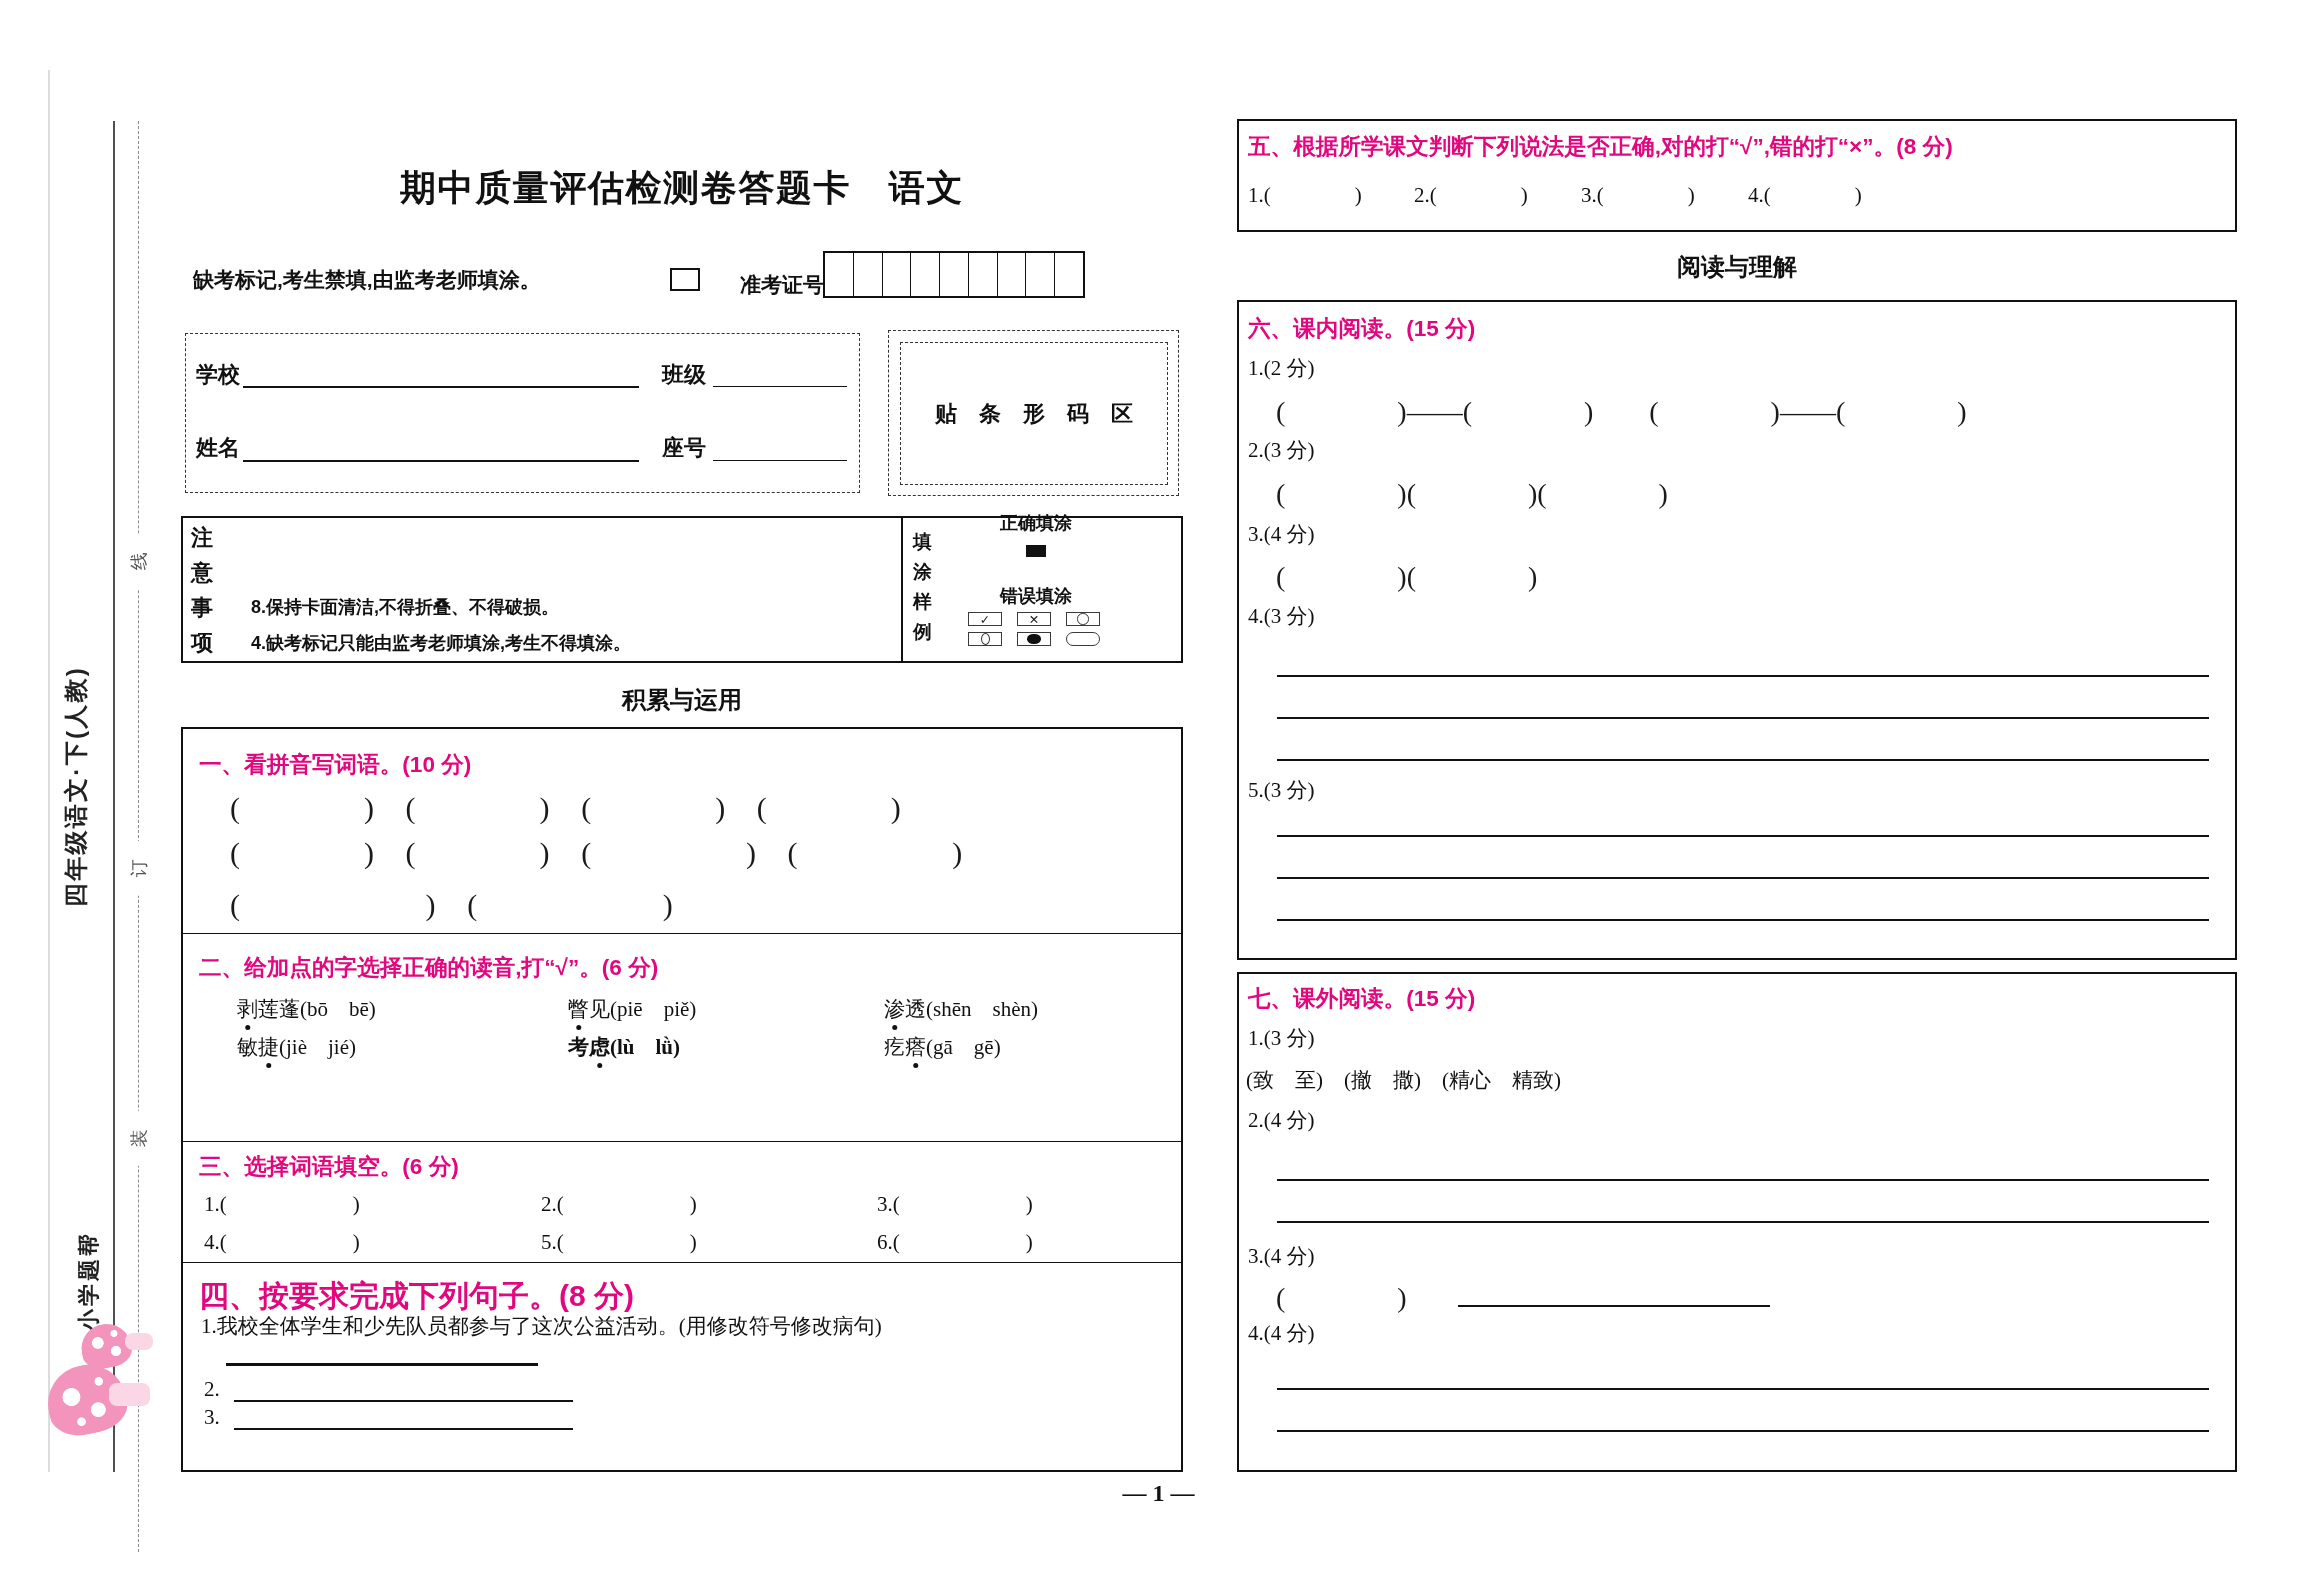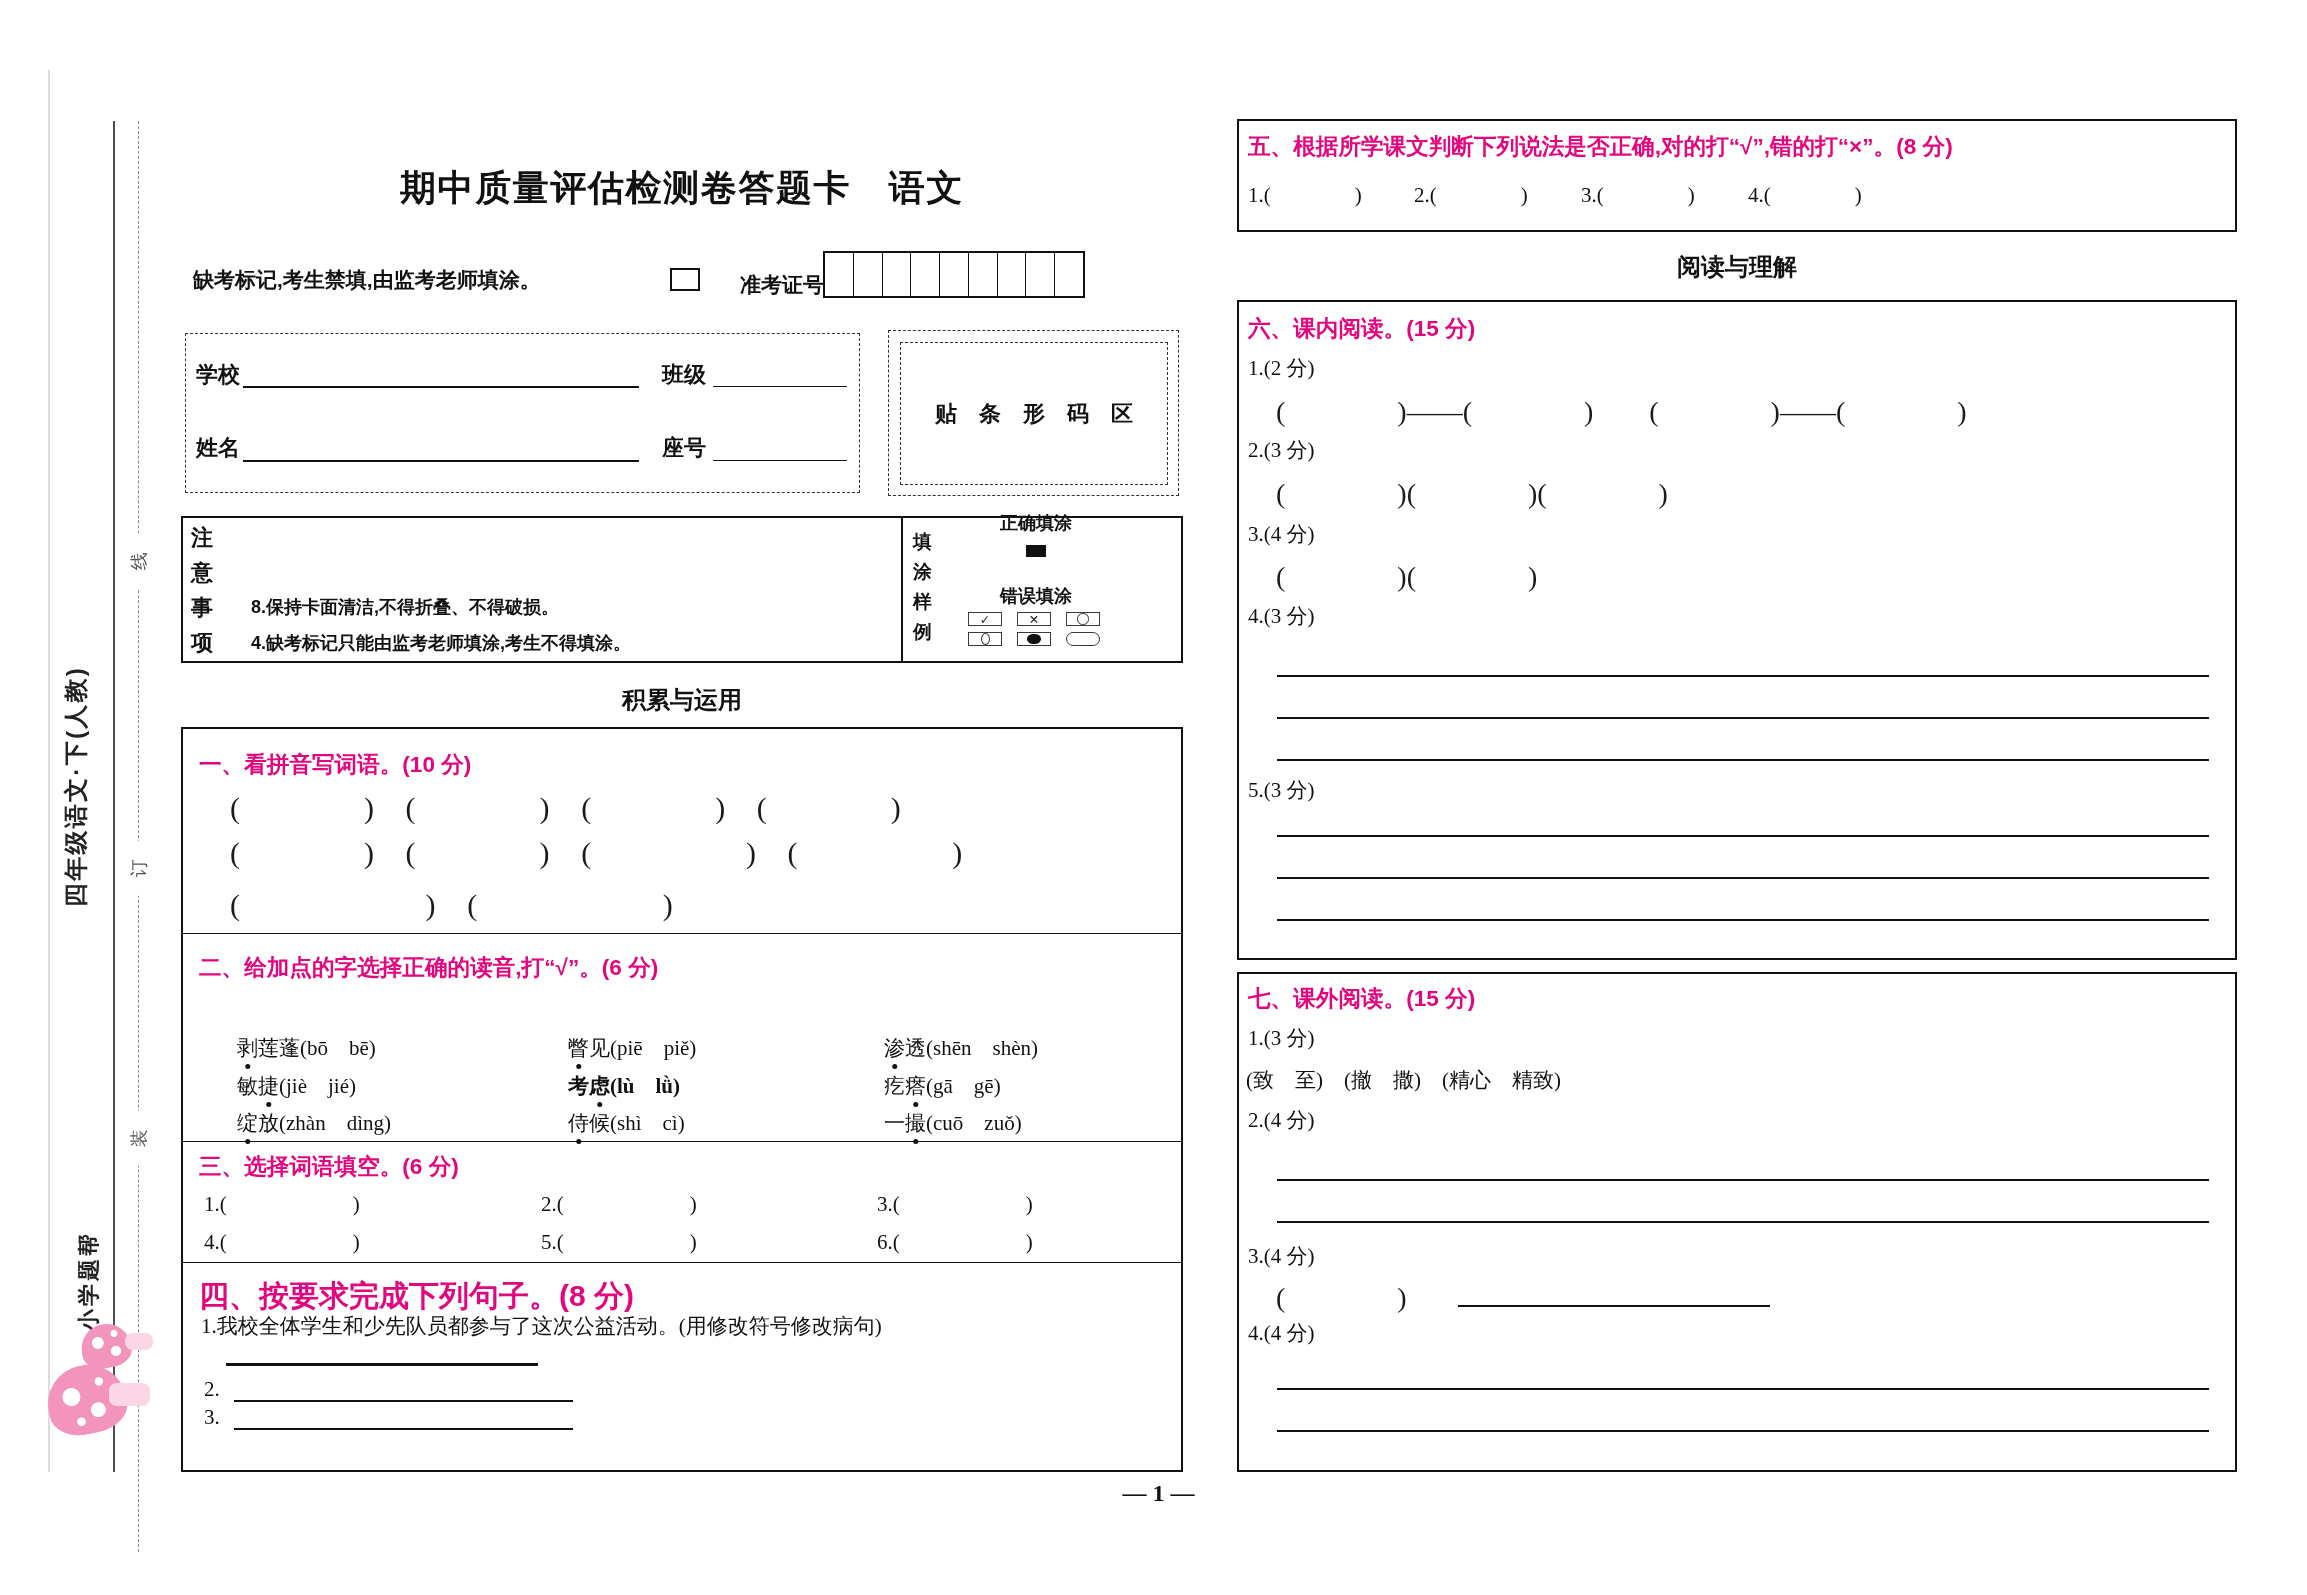--- a/index.html
+++ b/index.html
@@ -14,21 +14,21 @@
   .box{position:absolute;border:2.3px solid #111;box-sizing:border-box;}
   .dashbox{position:absolute;border:1.6px dashed #333;box-sizing:border-box;}
   .hline{position:absolute;border-bottom:2.3px solid #111;height:0;}
   .thinline{position:absolute;border-bottom:1.9px solid #111;height:0;}
   .prow{position:absolute;font-size:30px;letter-spacing:0.8px;color:#1a1a1a;white-space:pre;
         font-family:"Liberation Serif","DejaVu Serif",serif;}
   .prow2{position:absolute;font-size:28px;color:#1a1a1a;white-space:pre;
         font-family:"Liberation Serif","DejaVu Serif",serif;}
   .qlabel{position:absolute;font-size:21px;white-space:nowrap;}
   .s2row{position:absolute;left:181px;width:1002px;height:37px;}
-  .s2item{position:absolute;font-size:21px;white-space:nowrap;margin-top:39px;}
+  .s2item{position:absolute;font-size:21px;white-space:nowrap;}
   .dc{position:relative;display:inline-block;}
   .dc::after{content:"";position:absolute;left:50%;bottom:-7px;transform:translateX(-50%);
              width:5.5px;height:5.5px;background:#111;border-radius:50%;}
   .cellgrid{position:absolute;display:flex;border:2.3px solid #111;box-sizing:border-box;background:#fff;}
   .cellgrid .cell{flex:1;border-right:1.6px solid #111;}
   .cellgrid .cell:last-child{border-right:none;}
   .ibox{position:absolute;width:34px;height:14px;border:1.6px solid #3a3a3a;box-sizing:border-box;
         display:flex;align-items:center;justify-content:center;font-size:12.5px;color:#222;
         font-family:"DejaVu Sans",sans-serif;background:#fff;}
   .vstack{position:absolute;font-weight:bold;}
@@ -150,25 +150,20 @@
   <div class="s2row" style="top:995px;">
     <span class="s2item" style="left:56px;"><span></span><span class="dc">剥</span><span>莲蓬</span><span>(bō　bē)</span></span>
     <span class="s2item" style="left:387px;"><span></span><span class="dc">瞥</span><span>见</span><span>(piē　piě)</span></span>
     <span class="s2item" style="left:703px;"><span></span><span class="dc">渗</span><span>透</span><span>(shēn　shèn)</span></span>
   </div>
   <div class="s2row" style="top:1033px;">
     <span class="s2item" style="left:56px;"><span>敏</span><span class="dc">捷</span><span></span><span>(jiè　jié)</span></span>
     <span class="s2item" style="left:387px;font-weight:bold;"><span>考</span><span class="dc">虑</span><span></span><span>(lù　lǜ)</span></span>
     <span class="s2item" style="left:703px;"><span>疙</span><span class="dc">瘩</span><span></span><span>(gā　gē)</span></span>
   </div>
-  <div class="s2row" style="top:1070px;">
-    <span class="s2item" style="left:56px;"><span></span><span class="dc">绽</span><span>放</span><span>(zhàn　dìng)</span></span>
-    <span class="s2item" style="left:387px;"><span></span><span class="dc">侍</span><span>候</span><span>(shì　cì)</span></span>
-    <span class="s2item" style="left:703px;"><span>一</span><span class="dc">撮</span><span></span><span>(cuō　zuǒ)</span></span>
-  </div>
 
   <div class="t hei pink" style="left:199px;top:1151px;font-size:22.6px;"><span>三、选择词语填空。(6 分)</span></div>
   <div class="t song" style="left:204px;top:1190px;font-size:21px;"><span>1.</span><span>(　　　　　　)</span></div>
   <div class="t song" style="left:541px;top:1190px;font-size:21px;"><span>2.</span><span>(　　　　　　)</span></div>
   <div class="t song" style="left:877px;top:1190px;font-size:21px;"><span>3.</span><span>(　　　　　　)</span></div>
   <div class="t song" style="left:204px;top:1228px;font-size:21px;"><span>4.</span><span>(　　　　　　)</span></div>
   <div class="t song" style="left:541px;top:1228px;font-size:21px;"><span>5.</span><span>(　　　　　　)</span></div>
   <div class="t song" style="left:877px;top:1228px;font-size:21px;"><span>6.</span><span>(　　　　　　)</span></div>
 
   <div class="t hei pink" style="left:199px;top:1276px;font-size:30px;"><span>四、按要求完成下列句子。(8 分)</span></div>

